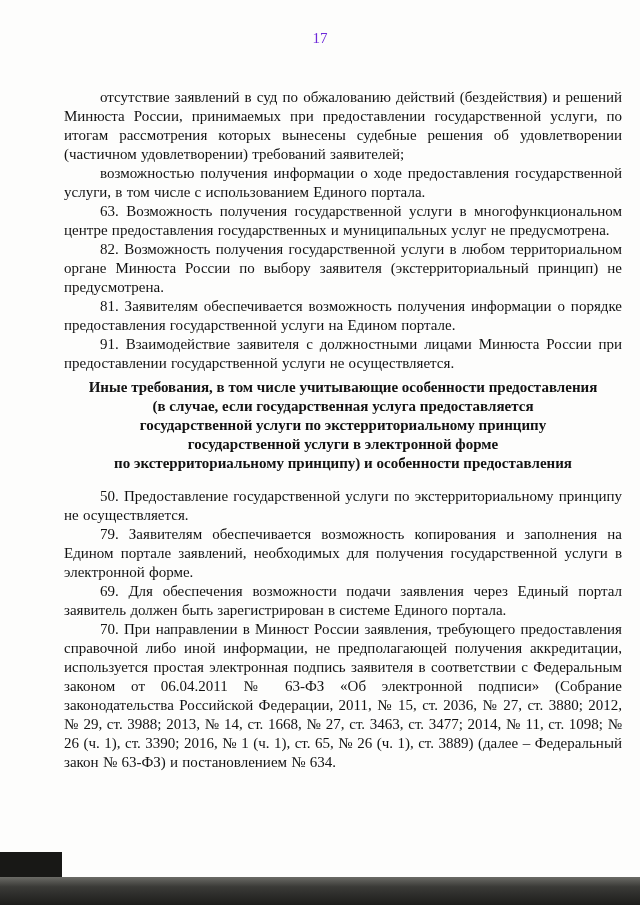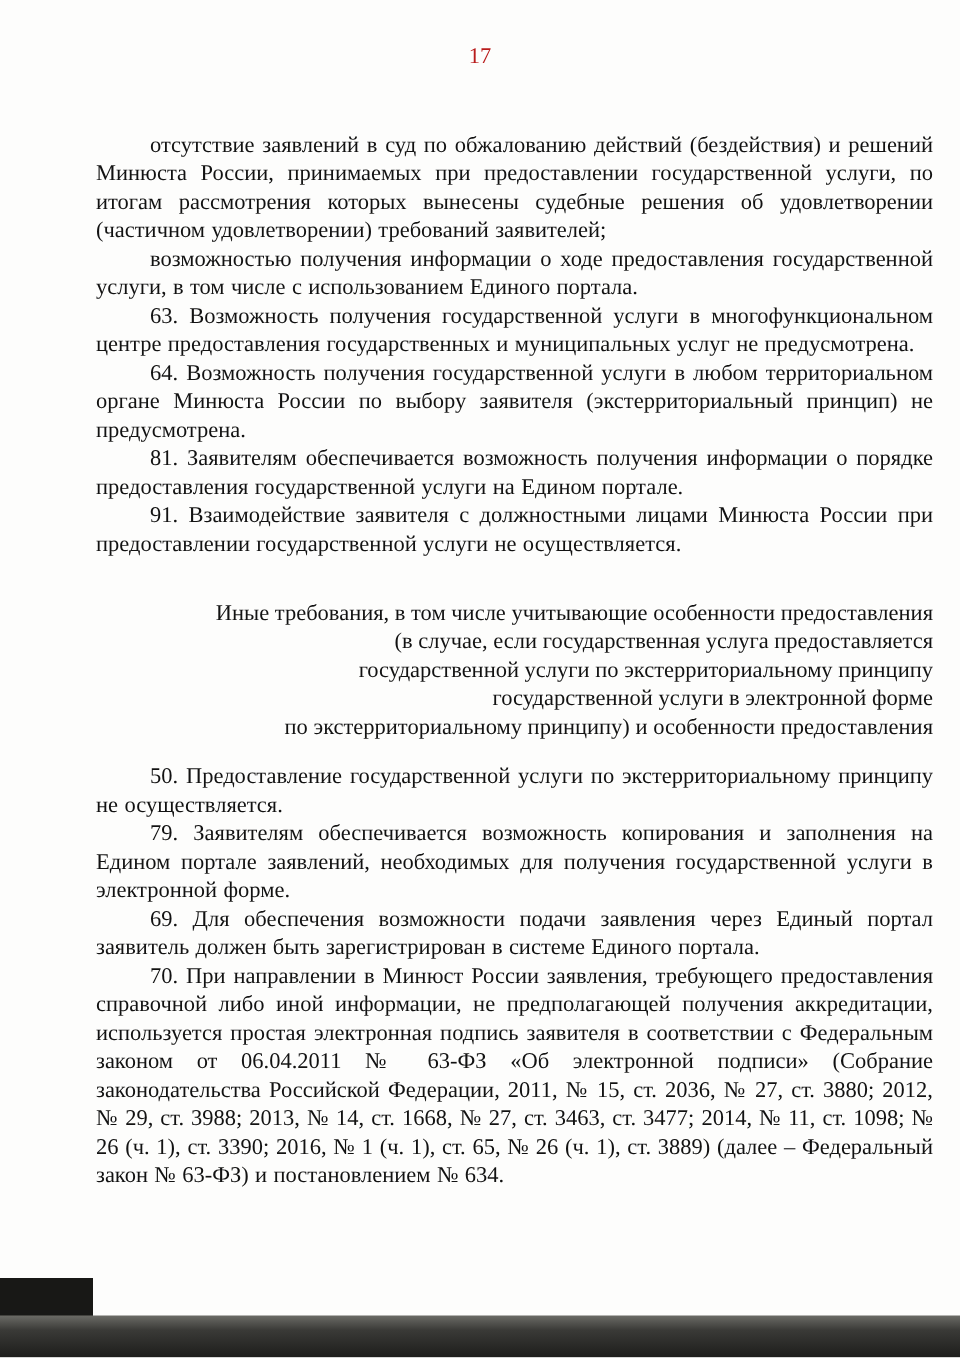--- a/index.html
+++ b/index.html
@@ -13,40 +13,40 @@
     font-family: "Liberation Serif", "DejaVu Serif", serif;
     color: #121212;
   }
   .page-number {
     position: absolute;
     top: 30px;
     left: 0;
     width: 100%;
     text-align: center;
     font-size: 15px;
-    color: #b91c1c;
+    color: #6d28d9;
   }
   .text-block {
     position: absolute;
     top: 88px;
     left: 64px;
     width: 558px;
     font-size: 15px;
     line-height: 19px;
     text-align: justify;
   }
   .text-block p {
     margin: 0;
     text-indent: 36px;
     word-spacing: 0.5px;
   }
   .section-heading {
-    margin: 27px 0 14px 0;
-    font-weight: normal;
-    text-align: right;
+    margin: 5px 0 14px 0;
+    font-weight: bold;
+    text-align: center;
     line-height: 19px;
   }
   .section-heading div { text-indent: 0; }
   .scan-corner {
     position: absolute;
     left: 0;
     bottom: 27px;
     width: 62px;
     height: 26px;
     background: #181816;
@@ -65,21 +65,21 @@
 
 <div class="page">
 
   <div class="page-number">17</div>
 
   <div class="text-block">
 
     <p>отсутствие заявлений в суд по обжалованию действий (бездействия) и решений Минюста России, принимаемых при предоставлении государственной услуги, по итогам рассмотрения которых вынесены судебные решения об удовлетворении (частичном удовлетворении) требований заявителей;</p>
     <p>возможностью получения информации о ходе предоставления государственной услуги, в том числе с использованием Единого портала.</p>
     <p>63. Возможность получения государственной услуги в многофункциональном центре предоставления государственных и муниципальных услуг не предусмотрена.</p>
-    <p>64. Возможность получения государственной услуги в любом территориальном органе Минюста России по выбору заявителя (экстерриториальный принцип) не предусмотрена.</p>
+    <p>82. Возможность получения государственной услуги в любом территориальном органе Минюста России по выбору заявителя (экстерриториальный принцип) не предусмотрена.</p>
     <p>81. Заявителям обеспечивается возможность получения информации о порядке предоставления государственной услуги на Едином портале.</p>
     <p>91. Взаимодействие заявителя с должностными лицами Минюста России при предоставлении государственной услуги не осуществляется.</p>
 
     <div class="section-heading">
       <div>Иные требования, в том числе учитывающие особенности предоставления</div>
       <div>(в случае, если государственная услуга предоставляется</div>
       <div>государственной услуги по экстерриториальному принципу</div>
       <div>государственной услуги в электронной форме</div>
       <div>по экстерриториальному принципу) и особенности предоставления</div>
     </div>

